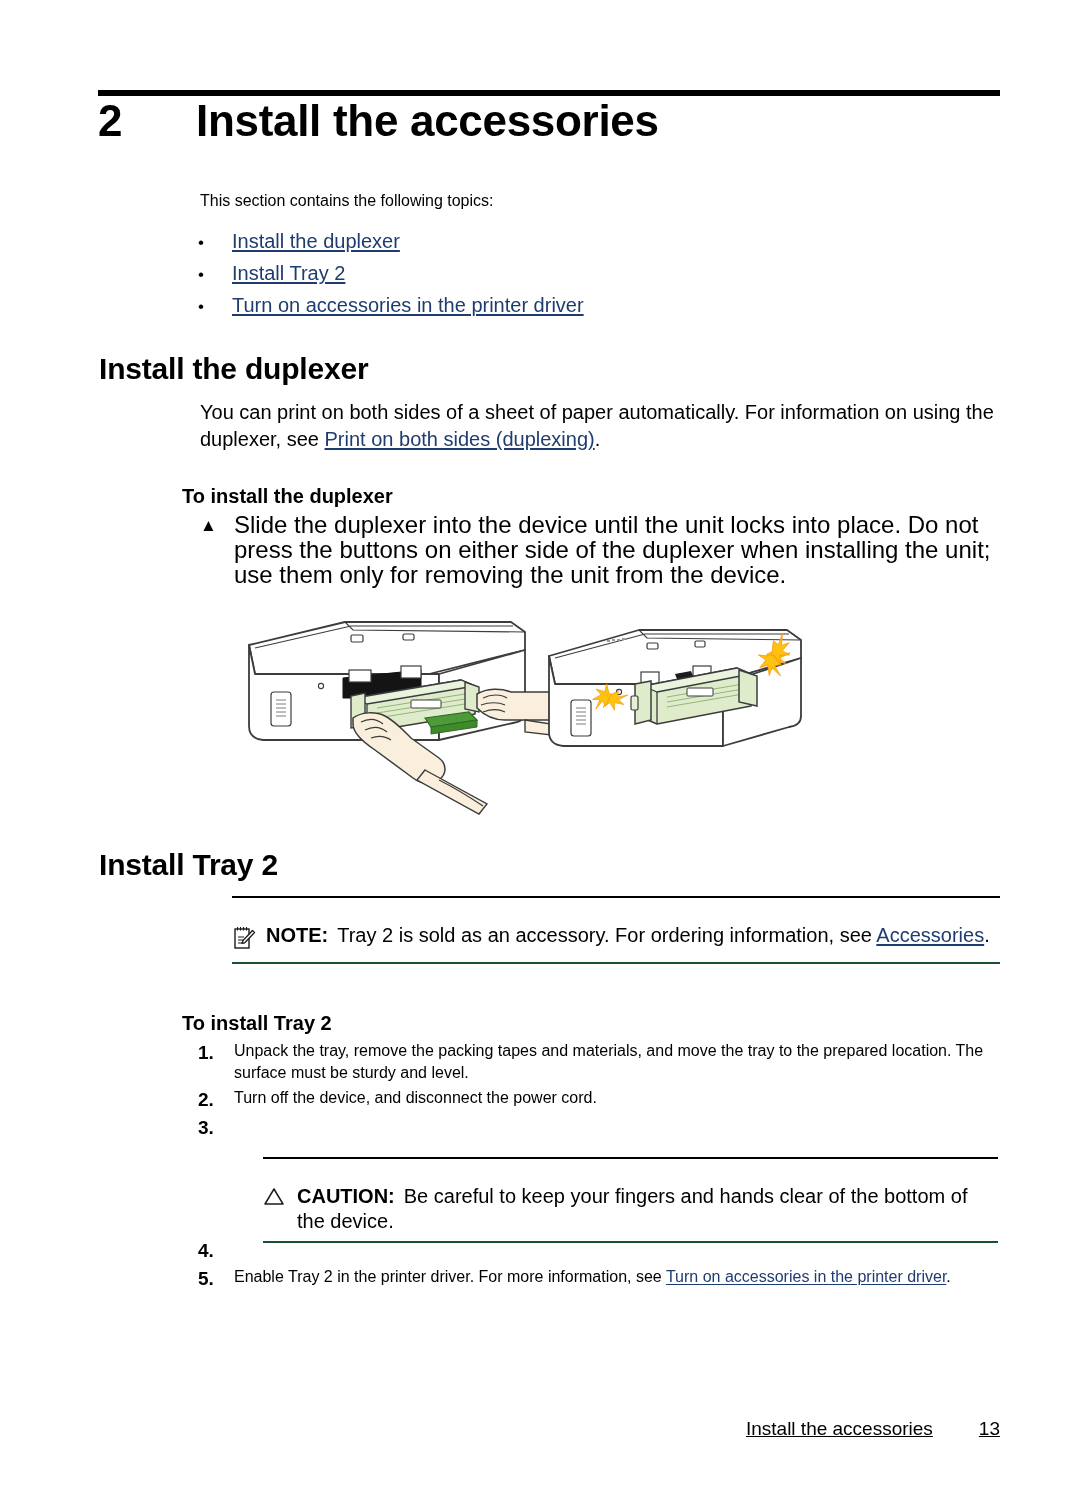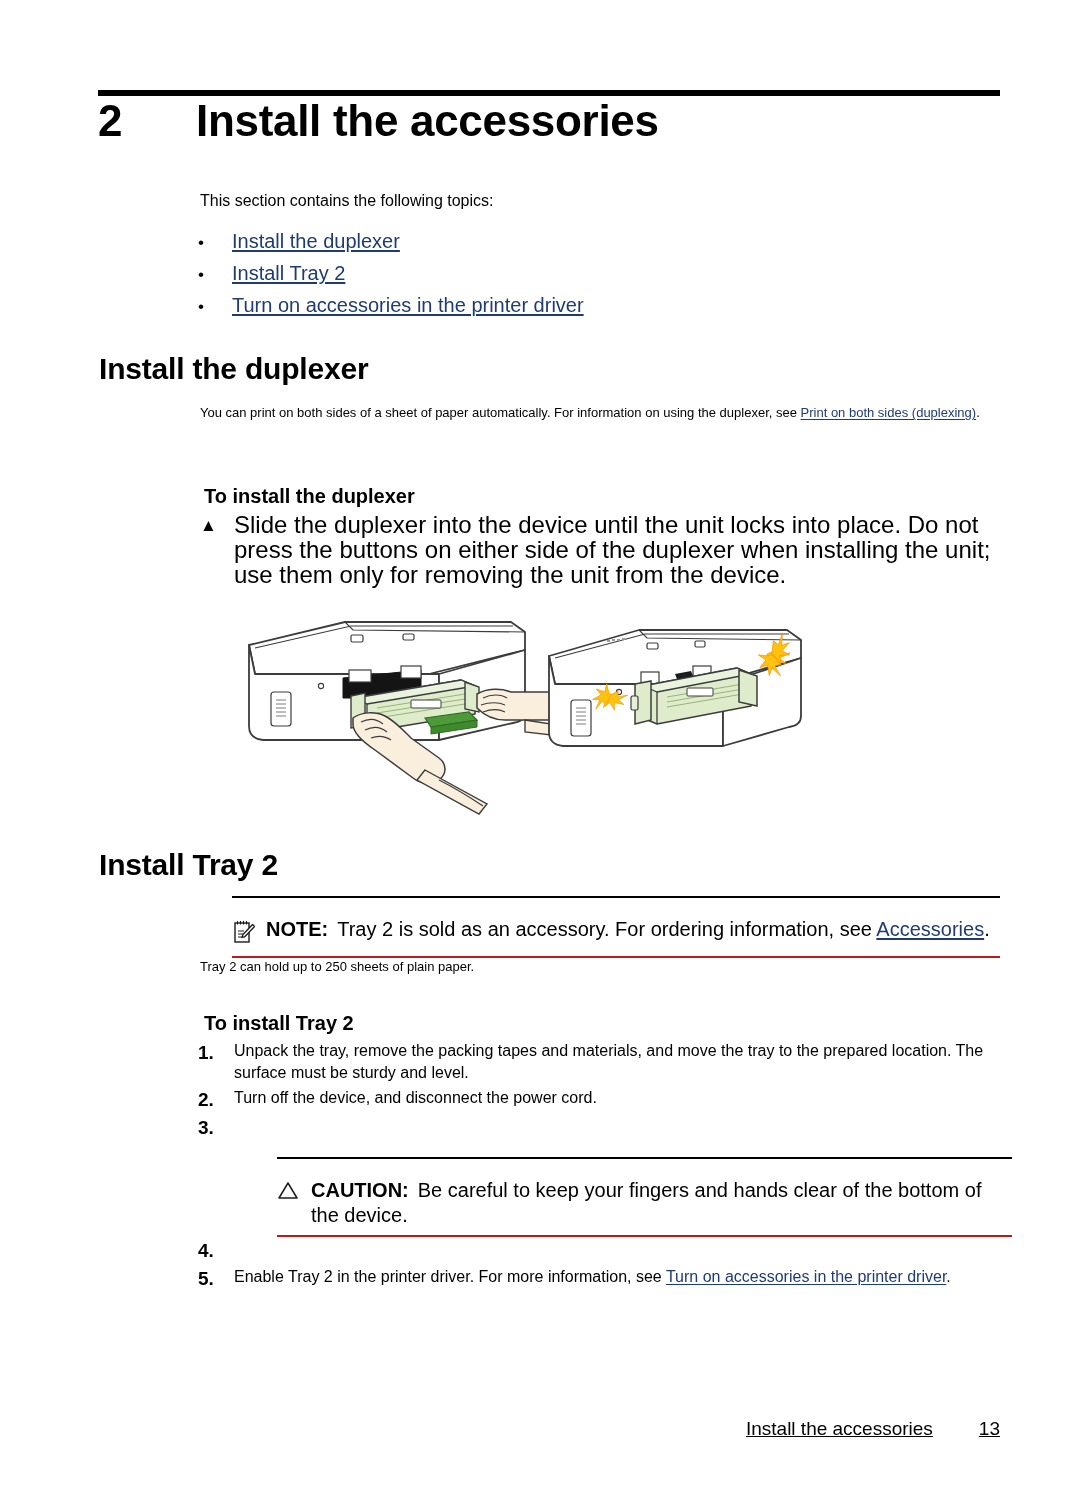--- a/index.html
+++ b/index.html
@@ -96,29 +96,29 @@
     font-weight: bold;
     letter-spacing: -0.2px;
   }
   #sec-duplexer { top: 352px; }
   #sec-tray2 { top: 848px; }
 
   .para {
     position: absolute;
     left: 200px;
     width: 800px;
-    font-size: 13px;
+    font-size: 20px;
     line-height: 27px;
   }
   #dup-para { top: 399px; }
   #tray-capacity { top: 953px; }
 
   .sub-head {
     position: absolute;
-    left: 204px;
+    left: 182px;
     font-size: 20px;
     font-weight: bold;
     line-height: 26px;
   }
   #dup-subhead { top: 483px; }
   #tray-subhead { top: 1010px; }
 
   
   .tri-step {
     position: absolute;
@@ -165,31 +165,31 @@
   }
   .num-text {
     font-size: 16px;
     line-height: 22px;
   }
 
   
   .admon {
     position: absolute;
     border-top: 2px solid #000;
-    border-bottom: 2px solid #b91c1c;
+    border-bottom: 2px solid #14532d;
     box-sizing: border-box;
-    padding: 19px 0 7px 0;
+    padding: 25px 0 7px 0;
   }
   #note-box {
     left: 232px;
     top: 896px;
     width: 768px;
   }
   #caution-box {
-    left: 277px;
+    left: 263px;
     top: 1157px;
     width: 735px;
   }
   .admon-inner {
     display: flex;
     align-items: flex-start;
   }
   .admon-icon {
     flex: 0 0 34px;
     width: 34px;
@@ -412,21 +412,20 @@
             <line x1="6" y1="15" x2="11" y2="15"></line>
             <line x1="6" y1="18" x2="13" y2="18"></line>
           </g>
           <path d="M20.5,5.5 L22.5,7.5 L13,17.5 L10,18.5 L11,15.5 Z" fill="#ffffff" stroke="#1c1c1c" stroke-width="1.3" stroke-linejoin="round"></path>
         </svg>
       </div>
       <div class="admon-body"><span class="admon-label">NOTE:</span><span class="admon-gap"></span><span>Tray 2 is sold as an accessory. For ordering information, see </span><a class="lnk" href="#">Accessories</a><span>.</span></div>
     </div>
   </div>
 
-  <div class="para" id="tray-capacity">Tray 2 can hold up to 250 sheets of plain paper.</div>
 
   <div class="sub-head" id="tray-subhead">To install Tray 2</div>
 
   <ol class="num-list" id="steps-a">
     <li class="num-item">
       <span class="num-marker">1.</span>
       <span class="num-text">Unpack the tray, remove the packing tapes and materials, and move the tray to the prepared location. The surface must be sturdy and level.</span>
     </li>
     <li class="num-item">
       <span class="num-marker">2.</span>

